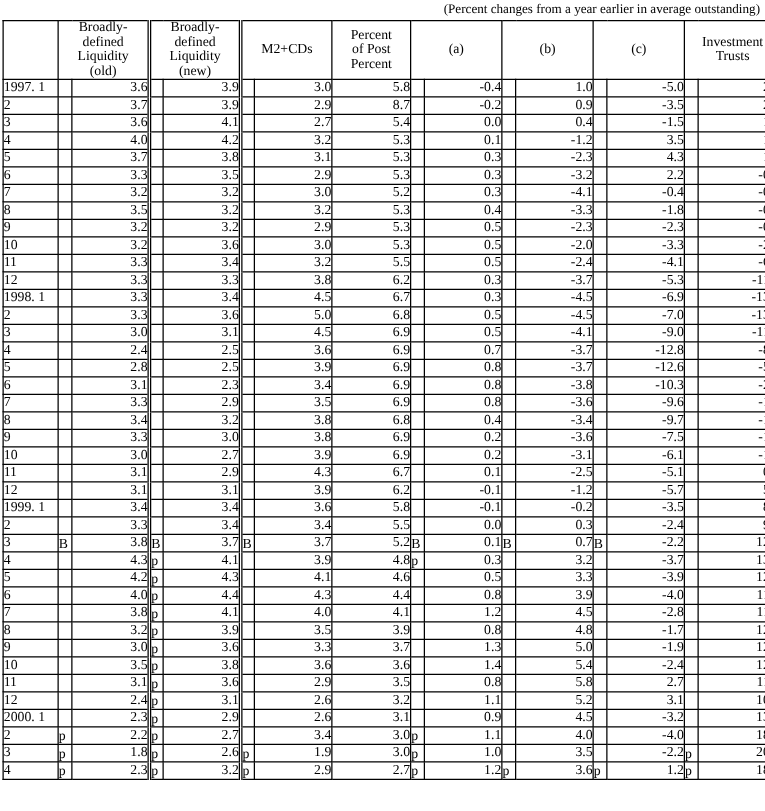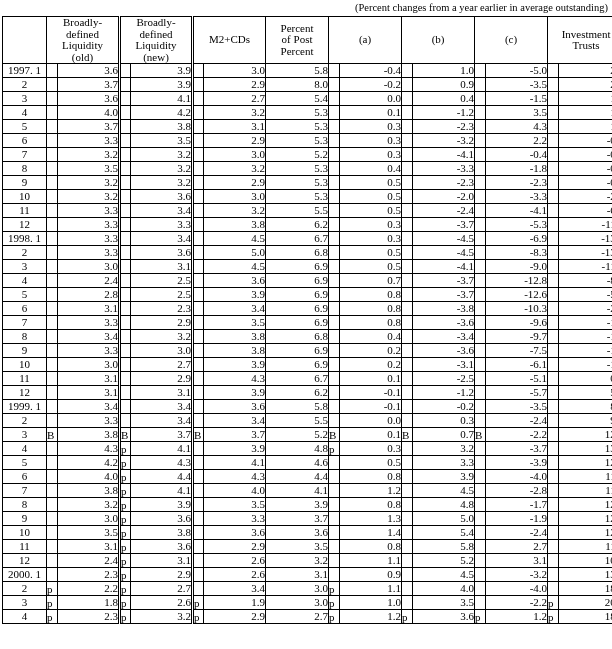--- a/index.html
+++ b/index.html
@@ -36,21 +36,21 @@
   }
   
   thead th{
     line-height:11.5px;
     padding:1px 0 2px 0;
     font-size:11px;
   }
   th.hblank{border:1px solid #000000;}
   
   td.lbl{
-    text-align:center;
+    text-align:left;
     padding-right:3px;
     font-size:11px;
     height:13px;
     line-height:13px;
     border-right:none;
   }
   td.num{
     text-align:right;
     padding-right:4px;
     height:13px;
@@ -159,21 +159,21 @@
           <td class="num">2.0</td>
         </tr>
         <tr class="r">
           <td class="lbl">2</td>
           <td class="flag"></td>
           <td class="num">3.7</td>
           <td class="flag dbl"></td>
           <td class="num">3.9</td>
           <td class="flag dbl"></td>
           <td class="num">2.9</td>
-          <td class="num sepleft">8.0</td>
+          <td class="num sepleft">8.7</td>
           <td class="flag sepleft"></td>
           <td class="num">-0.2</td>
           <td class="flag sepleft"></td>
           <td class="num">0.9</td>
           <td class="flag sepleft"></td>
           <td class="num">-3.5</td>
           <td class="flag sepleft"></td>
           <td class="num">2.0</td>
         </tr>
         <tr class="r">
@@ -381,21 +381,21 @@
           <td class="flag dbl"></td>
           <td class="num">3.6</td>
           <td class="flag dbl"></td>
           <td class="num">5.0</td>
           <td class="num sepleft">6.8</td>
           <td class="flag sepleft"></td>
           <td class="num">0.5</td>
           <td class="flag sepleft"></td>
           <td class="num">-4.5</td>
           <td class="flag sepleft"></td>
-          <td class="num">-8.3</td>
+          <td class="num">-7.0</td>
           <td class="flag sepleft"></td>
           <td class="num">-13.9</td>
         </tr>
         <tr class="r">
           <td class="lbl">3</td>
           <td class="flag"></td>
           <td class="num">3.0</td>
           <td class="flag dbl"></td>
           <td class="num">3.1</td>
           <td class="flag dbl"></td>

